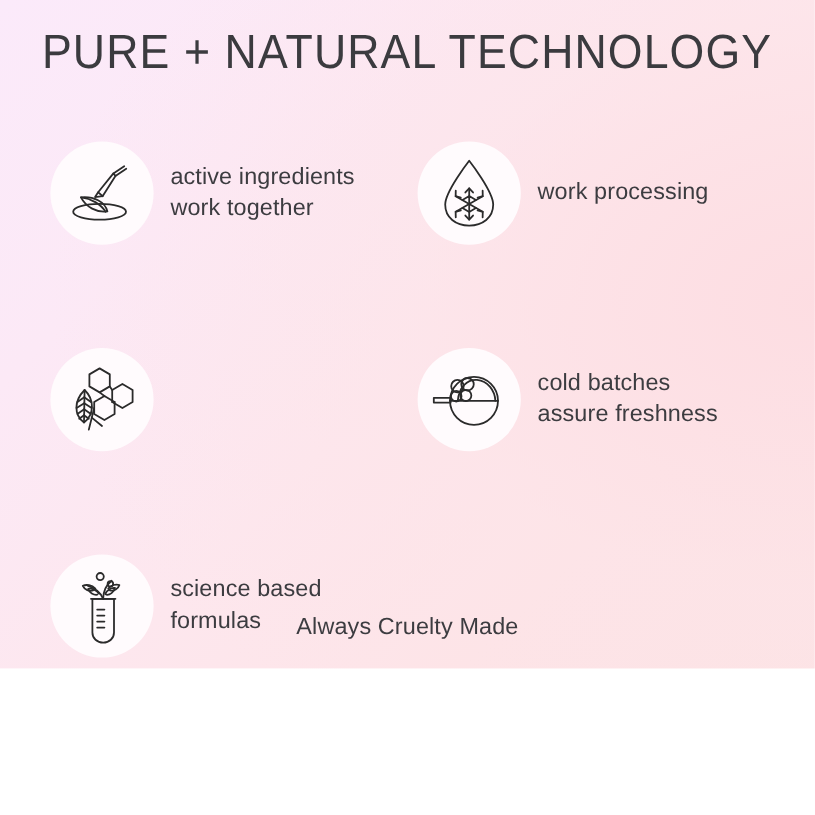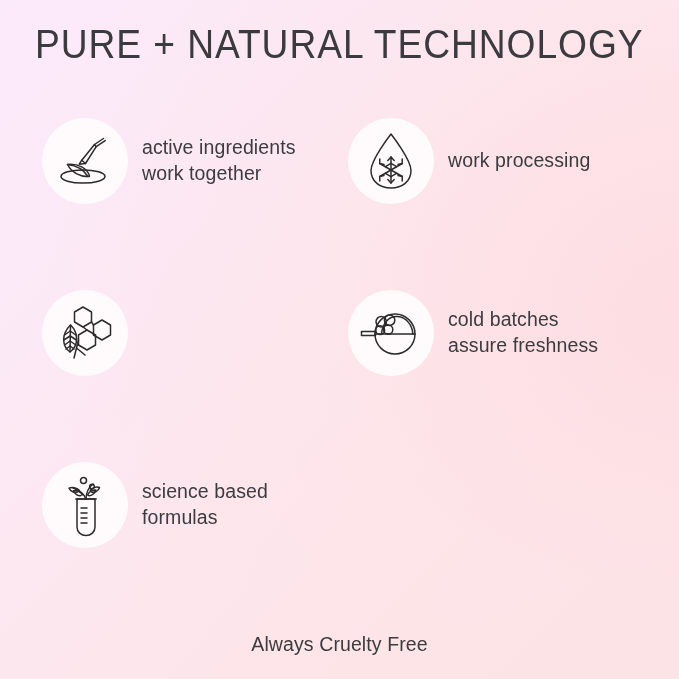--- a/index.html
+++ b/index.html
@@ -8,21 +8,21 @@
   }
   body {
     width: 679px;
     height: 679px;
     overflow: hidden;
     font-family: "Liberation Sans", sans-serif;
   }
   #infographic {
     position: relative;
     width: 679px;
-    height: 679px;
+    height: 557px;
     box-sizing: border-box;
     background:
       radial-gradient(130% 115% at 100% 45%, rgba(253,221,226,0.95) 0%, rgba(253,228,232,0.55) 38%, rgba(255,255,255,0) 72%),
       linear-gradient(135deg, #FBEAFA 0%, #FCE9F6 26%, #FDE7EE 52%, #FDE4E7 76%, #FCE3E4 100%);
     overflow: hidden;
   }
 
   
   .title-wrap {
     position: absolute;
@@ -213,16 +213,16 @@
           </svg>
         </span>
       </div>
       <div class="feature-label">science based
 formulas</div>
     </div>
 
   </div>
 
   <div class="footer">
-    <div class="footer-line">Always Cruelty Free</div>
+    <div class="footer-line">Always Cruelty Made</div>
   </div>
 
 </div>
 
 </body></html>

